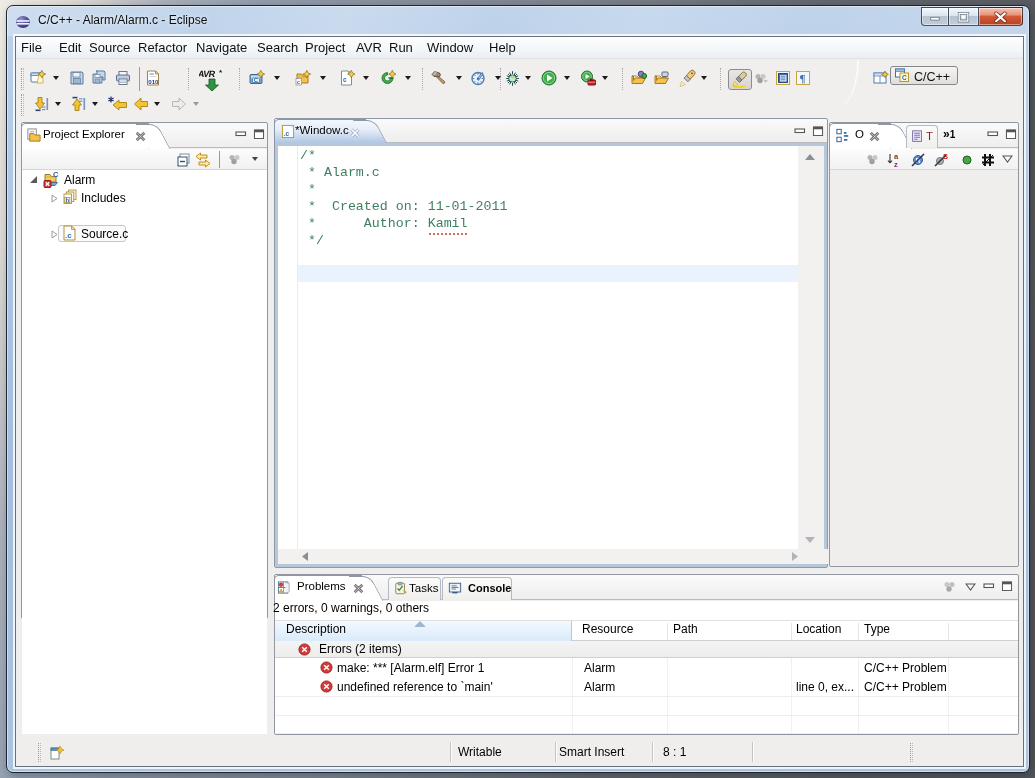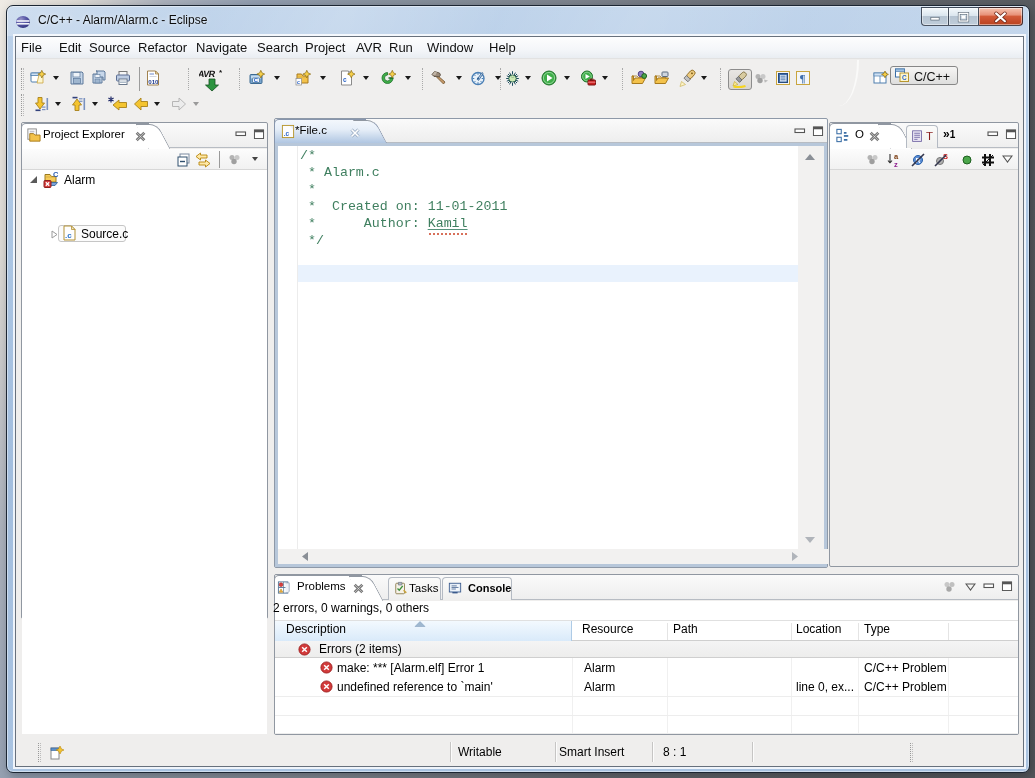--- a/index.html
+++ b/index.html
@@ -383,20 +383,33 @@
             <svg style="position:absolute;left:21px;top:0;width:17px;height:17px" viewBox="0 0 17 17">
                 <path d="M2 4 L2 11 H13 V5.5 H8.5 L7 3.5 H2 Z" fill="#f6cb58" stroke="#9a7a20"></path>
                 <path d="M2 6 H13" stroke="#caa53f" stroke-width="0.7"></path>
                 <text x="10" y="6" font-size="7.5" font-weight="bold" fill="#2a5db0">C</text>
                 <path d="M6 11.5 L14.5 11.5 L12 14.5 L5 14.5 Z" fill="#7aa2d8" stroke="#2d5f96" stroke-width="0.8"></path>
                 <rect x="1" y="9.5" width="7" height="7" rx="1" fill="#d23b3b" stroke="#8f1f1f"></rect>
                 <path d="M2.8 11.3 L6.2 14.7 M6.2 11.3 L2.8 14.7" stroke="#fff" stroke-width="1.3"></path>
               </svg>
             <span style="position:absolute;left:42px;top:2px">Alarm</span>
           </div>
+          <div class="trow" style="left:0;top:19px;width:245px">
+            <svg style="position:absolute;left:29px;top:5px;width:7px;height:9px" viewBox="0 0 7 9">
+                <path d="M1 1 L6 4.5 L1 8 Z" fill="#fff" stroke="#9a9a9a"></path>
+              </svg>
+            <svg style="position:absolute;left:39px;top:0;width:17px;height:17px" viewBox="0 0 17 17">
+                <rect x="7.5" y="1" width="7.5" height="9.5" fill="#fdf9ec" stroke="#b39134" stroke-width="0.9"></rect>
+                <rect x="5.3" y="3" width="7.5" height="9.5" fill="#fdf9ec" stroke="#b39134" stroke-width="0.9"></rect>
+                <rect x="3" y="5" width="7.5" height="9.5" fill="#fefefe" stroke="#b39134" stroke-width="0.9"></rect>
+                <rect x="3.8" y="8.5" width="5" height="5" fill="#fff" stroke="#b39134" stroke-width="0.9"></rect>
+                <text x="4.8" y="12.8" font-size="5.4" font-weight="bold" fill="#1f4f9f">h</text>
+              </svg>
+            <span style="position:absolute;left:59px;top:2px">Includes</span>
+          </div>
           <div class="trow" style="left:0;top:55px;width:245px">
             <svg style="position:absolute;left:29px;top:5px;width:7px;height:9px" viewBox="0 0 7 9">
                 <path d="M1 1 L6 4.5 L1 8 Z" fill="#fff" stroke="#9a9a9a"></path>
               </svg>
             <div style="position:absolute;left:36px;top:0px;width:68px;height:17px;background:#fbfbfb;border:1px solid #c6c6c6;border-radius:3px"></div>
             <svg style="position:absolute;left:40px;top:0;width:15px;height:16px" viewBox="0 0 15 16">
                 <path d="M2 1 H9.5 L13 4.5 V15 H2 Z" fill="#fefefe" stroke="#b39134" stroke-width="1"></path>
                 <path d="M9.5 1 L13 4.5 H9.5 Z" fill="#f0e6c8" stroke="#b39134" stroke-width="0.8"></path>
                 <text x="3" y="13" font-size="8" font-weight="bold" fill="#2a72c8">.c</text>
               </svg>
@@ -407,41 +420,41 @@
 
       <div class="panel" style="left:258px;top:81px;width:554px;height:450px;border-color:#8e99a8">
         <div class="vtabrow" style="height:24px"></div>
         <div class="seltab" style="left:-1px;width:92px;height:24px;background:linear-gradient(180deg,#f3f7fc 0%,#e6eef8 40%,#c9d9ec 72%,#b0c6e2 100%);border-color:#8896ad">
           <div class="slope" style="height:23px;background:linear-gradient(180deg,#f3f7fc 0%,#e6eef8 40%,#c9d9ec 72%,#b0c6e2 100%);border-right-color:#8896ad"></div>
           <svg style="position:absolute;left:6px;top:4px;width:14px;height:15px" viewBox="0 0 15 16">
               <rect x="1.5" y="1.5" width="12" height="13" fill="#fdfdfd" stroke="#b8962e" stroke-width="1"></rect>
               <path d="M9.5 2 L13 5.5 V2 Z" fill="#e8eef6" stroke="none"></path>
               <text x="3" y="12.5" font-size="7" font-weight="bold" fill="#2e66c9">.c</text>
             </svg>
-          <div class="tabtext" style="left:20px;top:4px">*File.c</div>
+          <div class="tabtext" style="left:20px;top:4px">*Window.c</div>
           <svg style="position:absolute;left:75px;top:8px;width:10px;height:10px" viewBox="0 0 10 10">
               <path d="M1.5 1.5 L8.5 8.5 M8.5 1.5 L1.5 8.5" stroke="#8fa3bc" stroke-width="3"></path>
               <path d="M1.5 1.5 L8.5 8.5 M8.5 1.5 L1.5 8.5" stroke="#fff" stroke-width="1.7"></path>
             </svg>
         </div>
         <svg class="minmax" style="left:519px;top:8px" viewBox="0 0 12 10">
             <rect x="1" y="2" width="9.5" height="3.5" fill="#fff" stroke="#555" stroke-width="1.1"></rect>
           </svg>
         <svg class="minmax" style="left:537px;top:7px" viewBox="0 0 12 11">
             <rect x="1" y="1" width="10" height="9.5" fill="#fff" stroke="#555" stroke-width="1.1"></rect>
             <rect x="1" y="1" width="10" height="2.6" fill="#555"></rect>
           </svg>
         <div style="position:absolute;left:0;top:24px;width:552px;height:424px;border:3px solid #b7c7da;background:#fff">
           <div class="white" style="left:0;top:0;width:520px;height:403px;font-family:'Liberation Mono',monospace;font-size:13.3px;color:#3F7F5F;line-height:17px">
             <div style="position:absolute;left:19px;top:0;bottom:0;border-left:1px solid #ececec"></div>
             <div style="position:absolute;left:22px;top:1px;white-space:pre">/*
  * Alarm.c
  *
  *  Created on: 11-01-2011
- *      Author: <span style="position:relative;text-decoration:underline;text-decoration-color:#55917a;text-underline-offset:2px">Kamil<i style="position:absolute;left:1px;right:1px;bottom:-3.5px;height:2px;background:repeating-linear-gradient(90deg,#d8705a 0 2px,rgba(0,0,0,0) 2px 4px)"></i></span>
+ *      Author: <span style="position:relative;text-decoration-color:#55917a;text-underline-offset:2px">Kamil<i style="position:absolute;left:1px;right:1px;bottom:-3.5px;height:2px;background:repeating-linear-gradient(90deg,#d8705a 0 2px,rgba(0,0,0,0) 2px 4px)"></i></span>
  */</div>
             <div style="position:absolute;left:20px;top:119px;width:500px;height:17px;background:#e9f2fd"></div>
           </div>
           <div style="position:absolute;right:0;top:0;width:26px;height:403px;background:#f2f1f0">
             <svg style="position:absolute;left:6px;top:6px;width:12px;height:10px" viewBox="0 0 12 10">
                 <path d="M6 2 L11 8 H1 Z" fill="#8a8f96"></path>
               </svg>
             <svg style="position:absolute;left:6px;bottom:4px;width:12px;height:10px" viewBox="0 0 12 10">
                 <path d="M6 8 L11 2 H1 Z" fill="#b0b4ba"></path>
               </svg>

